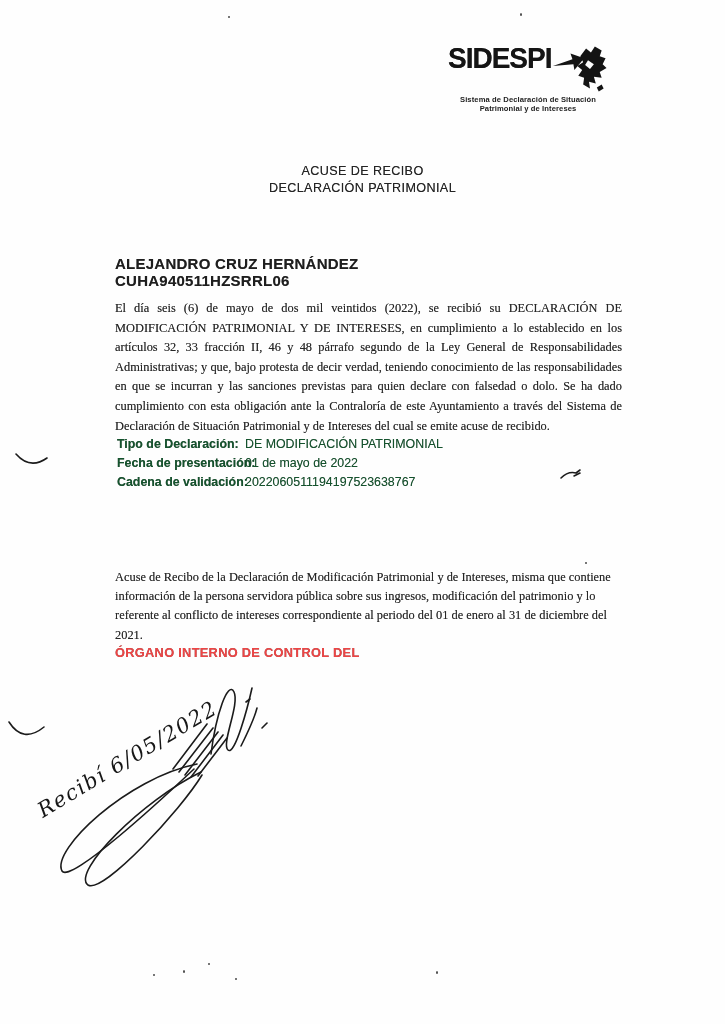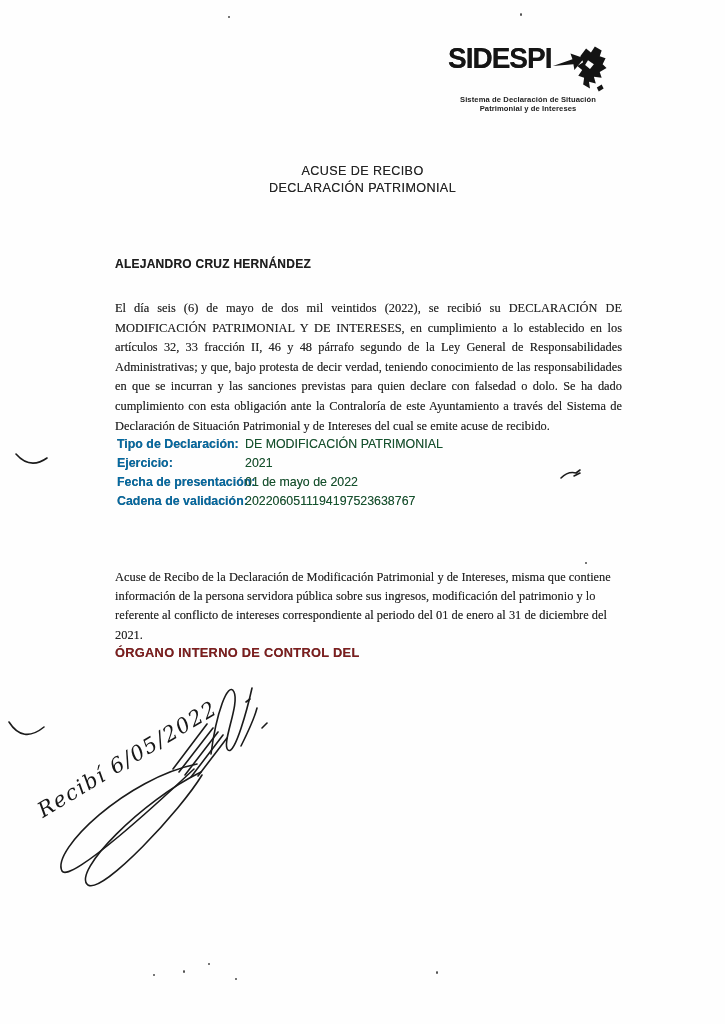--- a/index.html
+++ b/index.html
@@ -27,43 +27,43 @@
     margin-top:1px;letter-spacing:.1px;
   }
   
   .doc-title{
     left:0;top:163px;width:725px;text-align:center;
     font-size:12.6px;line-height:16.5px;letter-spacing:.4px;color:#242424;
     text-shadow:0 0 .4px rgba(0,0,0,.55);
   }
   
   .recipient{
-    left:115px;top:256px;font-weight:bold;font-size:12px;line-height:16.5px;
+    left:115px;top:256px;font-weight:bold;font-size:15px;line-height:16.5px;
     letter-spacing:.25px;color:#1e1e1e;text-shadow:0 0 .4px rgba(0,0,0,.5);
   }
   
   .para{
     font-size:12.4px;line-height:19.6px;color:#262626;
     text-shadow:0 0 .35px rgba(0,0,0,.45);
     font-family:Liberation Serif, serif;
   }
   .para-1{left:115px;top:299px;width:507px;text-align:justify;}
   .para-2{left:115px;top:546px;width:522px;line-height:19.2px;margin-top:22px;}
   
   .details{left:117px;top:437px;font-size:12.4px;}
   .detail-row{display:flex;height:19px;align-items:flex-start;}
   .detail-label{
-    font-weight:bold;width:128px;flex:0 0 128px;color:#0369a1;
+    font-weight:bold;width:128px;flex:0 0 128px;color:#14532d;
     text-shadow:0 0 .4px rgba(0,0,0,.5);white-space:nowrap;
   }
   .detail-value{color:#14532d;text-shadow:0 0 .3px rgba(0,0,0,.4);white-space:nowrap;}
   
   .issuer{
     left:115px;top:645px;font-weight:bold;font-size:12.8px;letter-spacing:.3px;
-    color:#7f1d1d;text-shadow:0 0 .4px rgba(0,0,0,.55);
+    color:#ef4444;text-shadow:0 0 .4px rgba(0,0,0,.55);
   }
   
   .pen{stroke:var(--pen,#1b1b1b);stroke-width:1.6;fill:none;
        stroke-linecap:round;stroke-linejoin:round;}
   .hand-text{
     font-family:"DejaVu Serif","Liberation Serif",serif;
     font-style:italic;font-size:21px;letter-spacing:1.5px;
     fill:#161616;
   }
   .speck{position:absolute;background:#4a4a4a;border-radius:50%;}
@@ -93,32 +93,29 @@
       </svg>
     </div>
     <div class="logo-tagline">
       <div>Sistema de Declaración de Situación</div>
       <div>Patrimonial y de Intereses</div>
     </div>
   </div>
 
   <div class="abs recipient">
     <div>ALEJANDRO CRUZ HERNÁNDEZ</div>
+    <div>CUHA940511HZSRRL06</div>
   </div>
 
   <div class="abs para para-1">El día seis (6) de mayo de dos mil veintidos (2022), se recibió su DECLARACIÓN DE MODIFICACIÓN PATRIMONIAL Y DE INTERESES, en cumplimiento a lo establecido en los artículos 32, 33 fracción II, 46 y 48 párrafo segundo de la Ley General de Responsabilidades Administrativas; y que, bajo protesta de decir verdad, teniendo conocimiento de las responsabilidades en que se incurran y las sanciones previstas para quien declare con falsedad o dolo. Se ha dado cumplimiento con esta obligación ante la Contraloría de este Ayuntamiento a través del Sistema de Declaración de Situación Patrimonial y de Intereses del cual se emite acuse de recibido.</div>
 
   <div class="abs details">
     <div class="detail-row">
       <span class="detail-label">Tipo de Declaración:</span>
       <span class="detail-value">DE MODIFICACIÓN PATRIMONIAL</span>
-    </div>
-    <div class="detail-row">
-      <span class="detail-label">Ejercicio:</span>
-      <span class="detail-value">2021</span>
     </div>
     <div class="detail-row">
       <span class="detail-label">Fecha de presentación:</span>
       <span class="detail-value">01 de mayo de 2022</span>
     </div>
     <div class="detail-row">
       <span class="detail-label">Cadena de validación:</span>
       <span class="detail-value">2022060511194197523638767</span>
     </div>
   </div>

